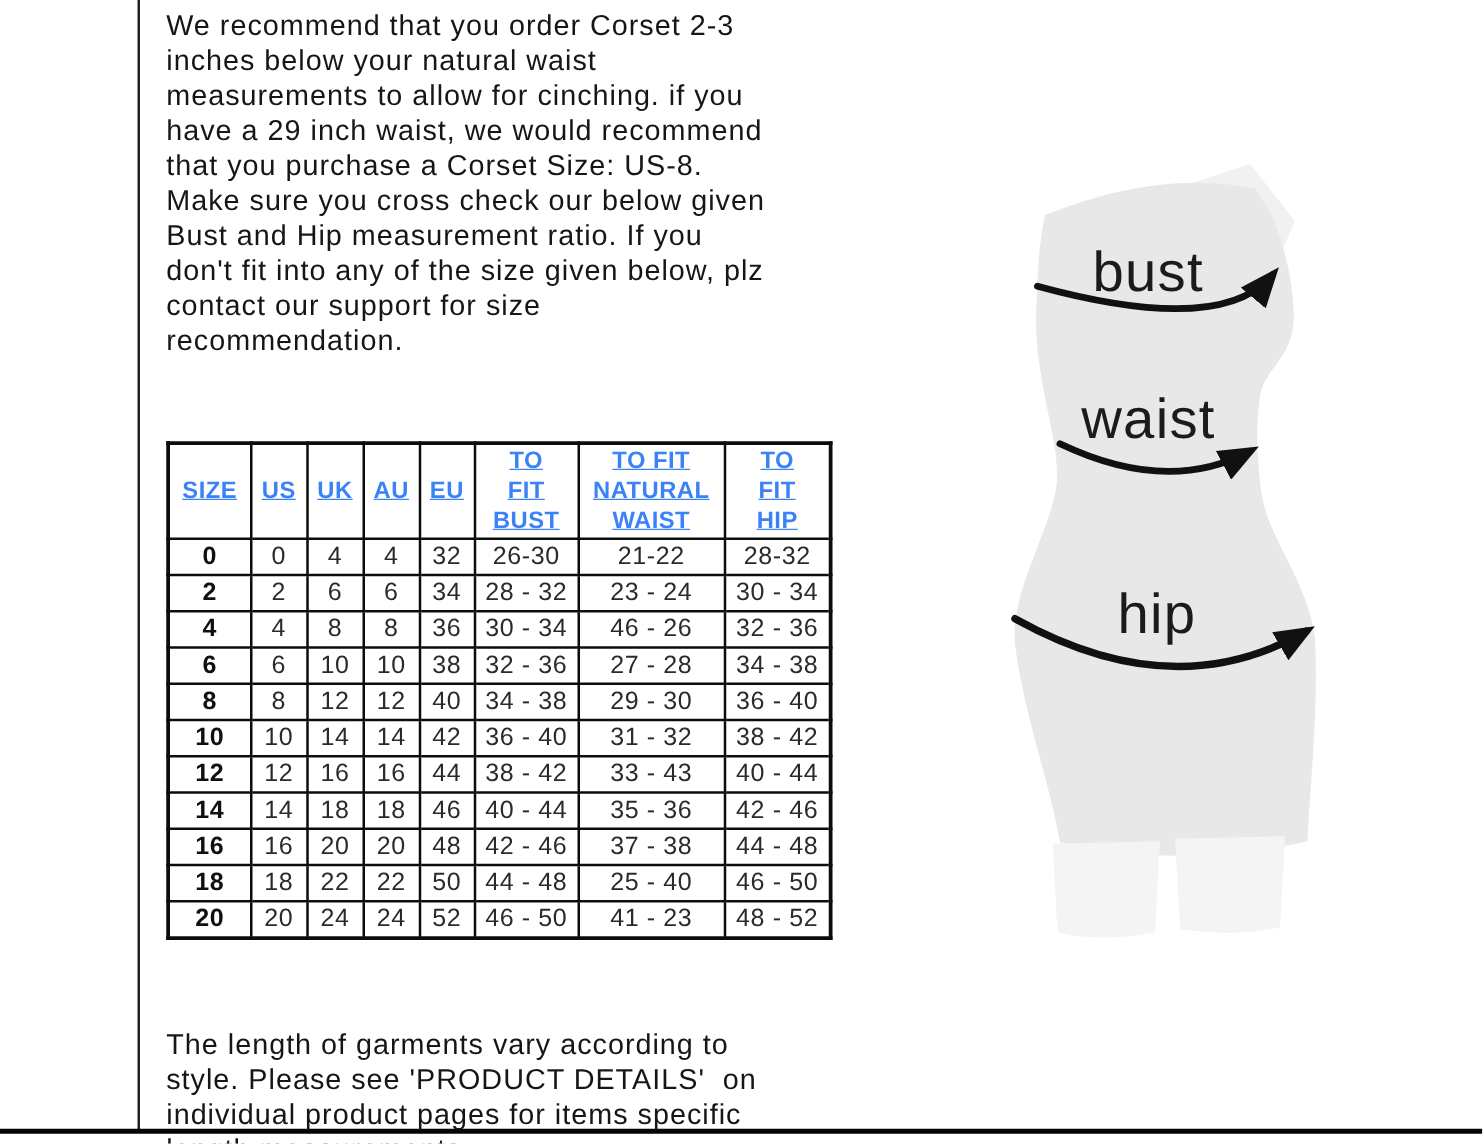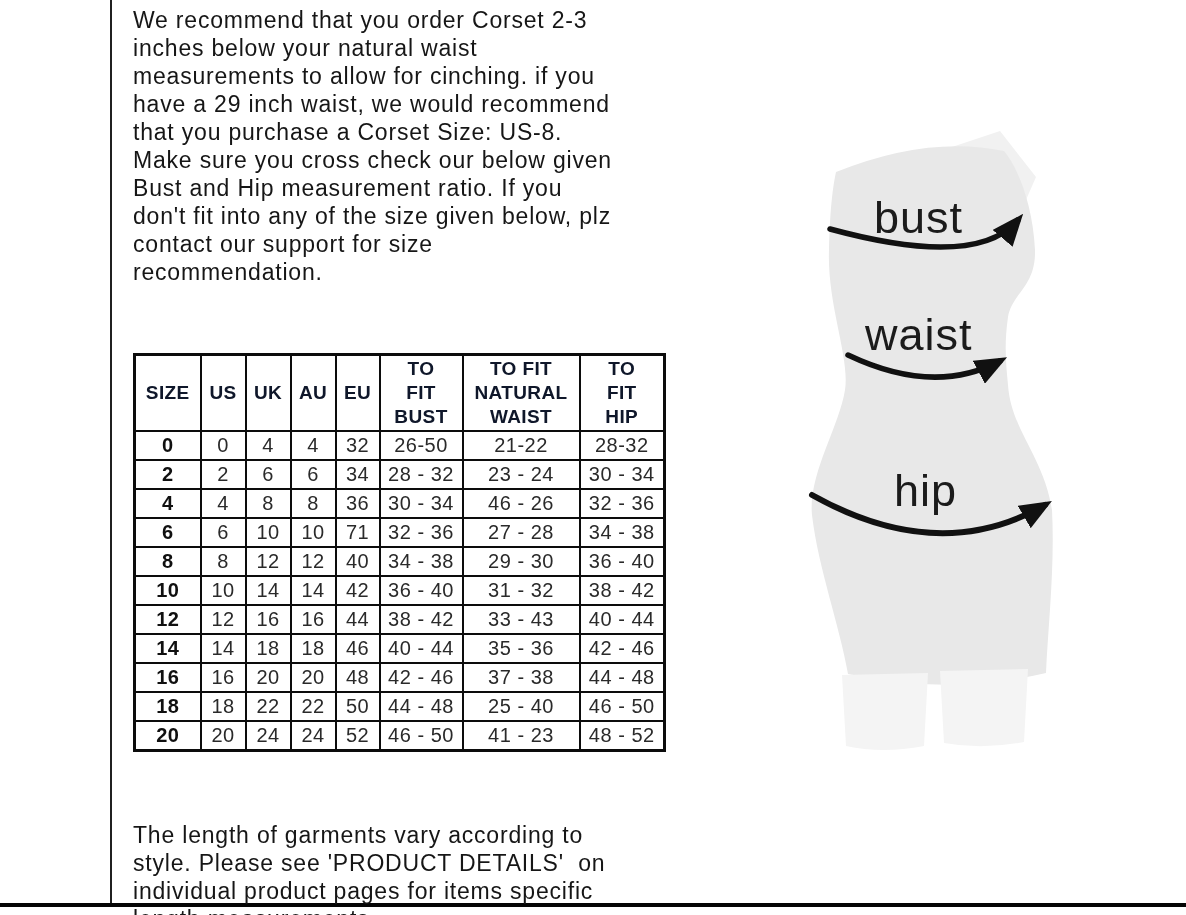--- a/index.html
+++ b/index.html
@@ -19,22 +19,22 @@
   table.size-chart{
     position:absolute;left:133px;top:353px;width:532px;
     border-collapse:collapse;table-layout:fixed;background:#fff;
     border:3px solid #0c0c0c;
   }
   .size-chart th,.size-chart td{
     border-style:solid;border-color:#0c0c0c;border-width:2.5px 2px;
     text-align:center;vertical-align:middle;padding:0;
   }
   .size-chart th{
-    font-size:19px;font-weight:700;color:#0f172a;
-    white-space:pre-line;line-height:1.25;height:74px;letter-spacing:0.4px;
+    font-size:19px;font-weight:700;color:#3b82f6;
+    white-space:pre-line;line-height:1.25;height:74px;letter-spacing:0.4px;text-decoration:underline;
   }
   .size-chart td{
     font-size:20px;height:27px;color:#2a2a2a;letter-spacing:0.5px;
     font-weight:400;
   }
   .size-chart td.c0{font-weight:700;color:#101010;}
 
   .figure{position:absolute;left:778px;top:95px;width:310px;height:700px;}
   .figure svg{position:absolute;left:0;top:0;}
   .fig-label{
@@ -93,21 +93,21 @@
 HIP</th>
       </tr>
     </thead>
     <tbody>
       <tr>
         <td class="c0">0</td>
         <td>0</td>
         <td>4</td>
         <td>4</td>
         <td>32</td>
-        <td>26-50</td>
+        <td>26-30</td>
         <td>21-22</td>
         <td>28-32</td>
       </tr>
       <tr>
         <td class="c0">2</td>
         <td>2</td>
         <td>6</td>
         <td>6</td>
         <td>34</td>
         <td>28 - 32</td>
@@ -122,21 +122,21 @@
         <td>36</td>
         <td>30 - 34</td>
         <td>46 - 26</td>
         <td>32 - 36</td>
       </tr>
       <tr>
         <td class="c0">6</td>
         <td>6</td>
         <td>10</td>
         <td>10</td>
-        <td>71</td>
+        <td>38</td>
         <td>32 - 36</td>
         <td>27 - 28</td>
         <td>34 - 38</td>
       </tr>
       <tr>
         <td class="c0">8</td>
         <td>8</td>
         <td>12</td>
         <td>12</td>
         <td>40</td>

